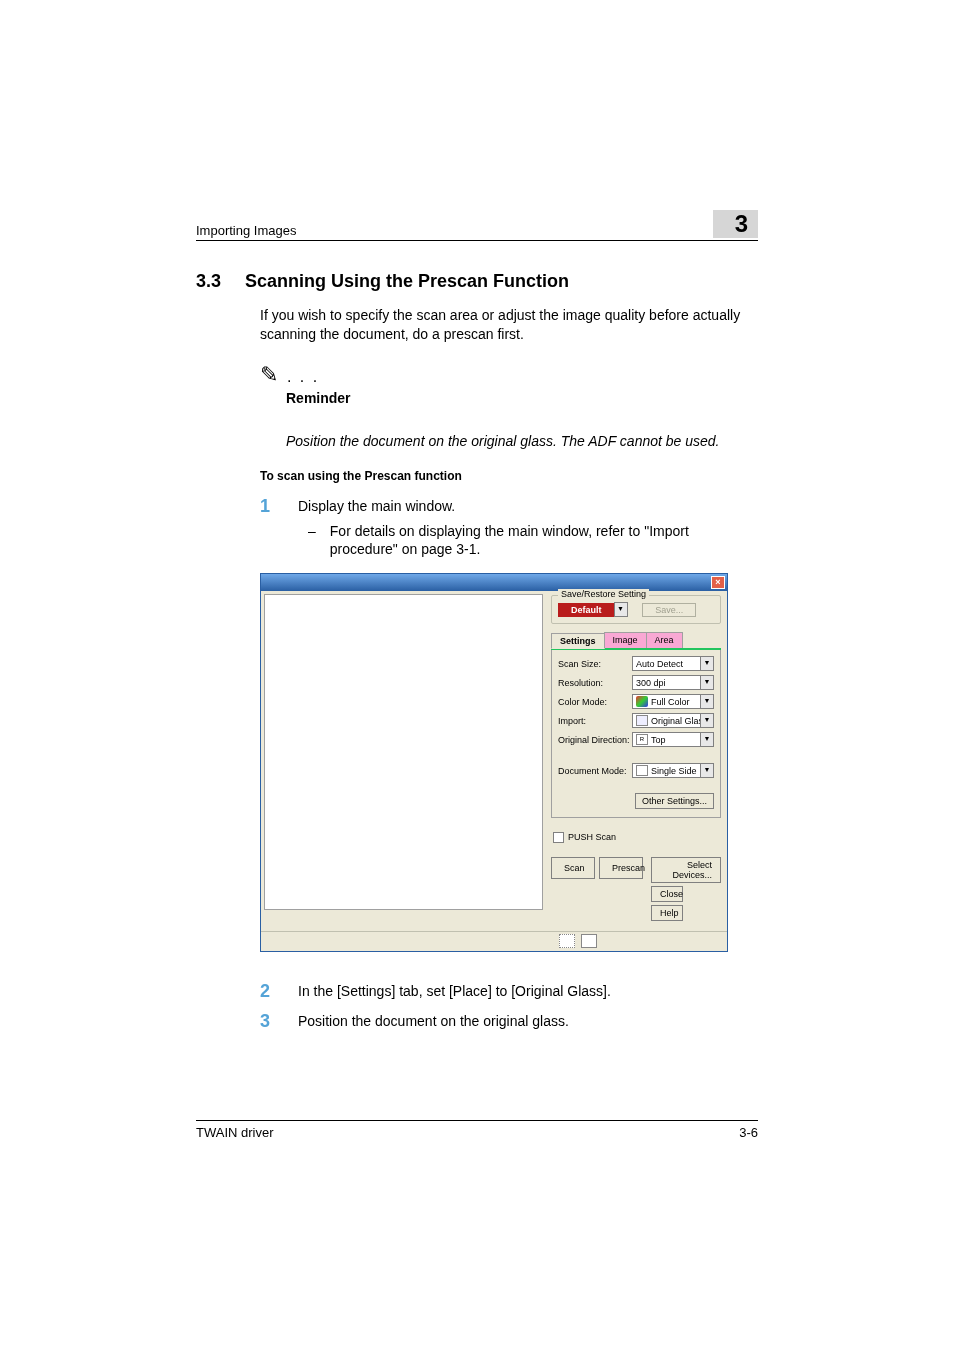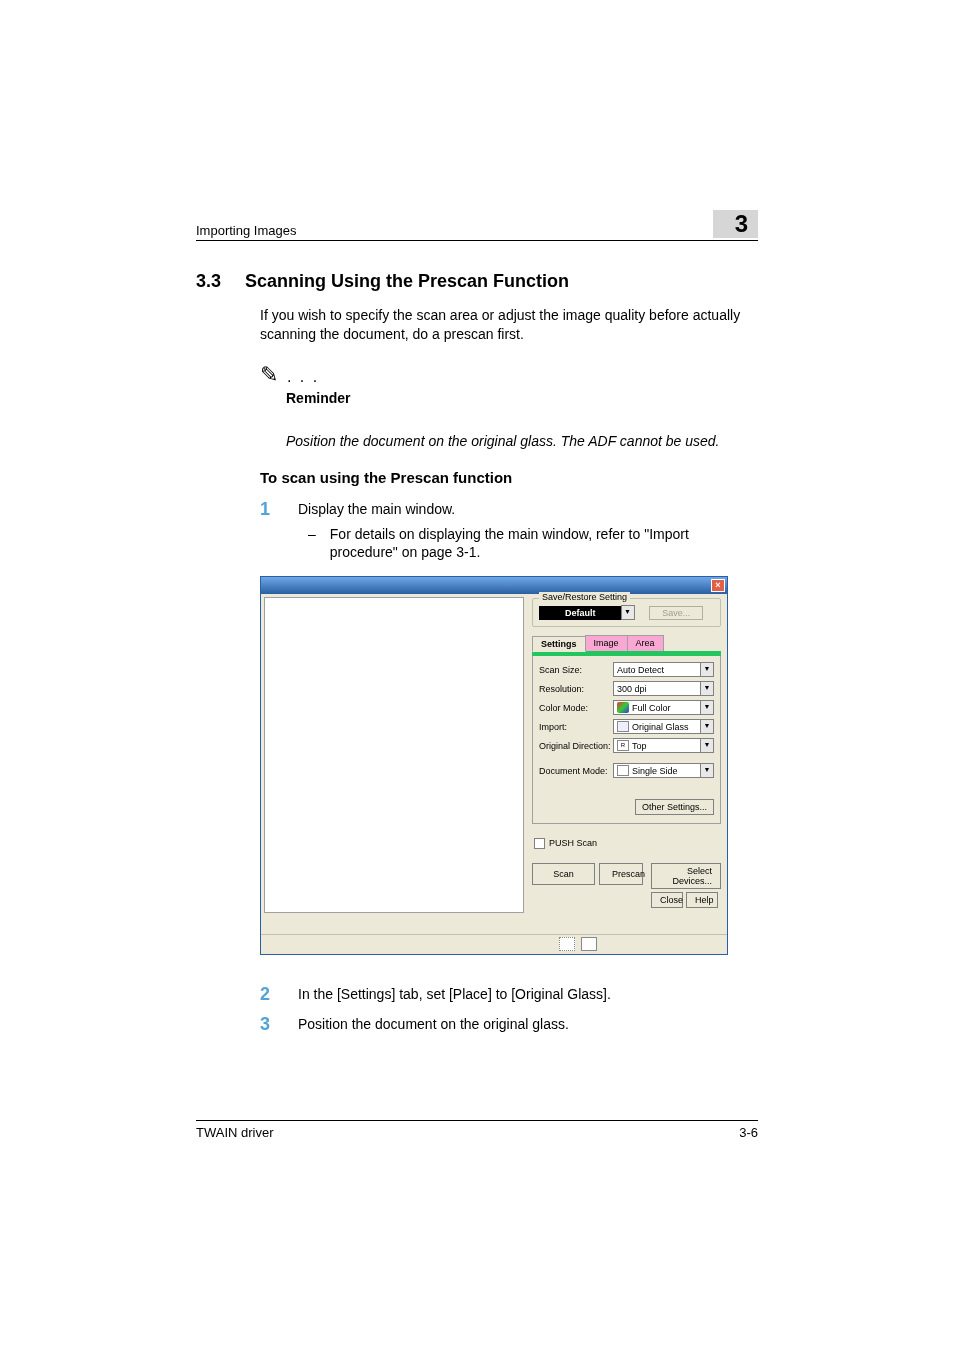--- a/index.html
+++ b/index.html
@@ -67,21 +67,21 @@
     }
     .reminder-text {
       font-style: italic;
       font-size: 14px;
       margin-left: 26px;
       line-height: 1.35;
       margin-top: 26px;
     }
     .subheading {
       font-weight: bold;
-      font-size: 15px;
+      font-size: 12px;
       margin-left: 64px;
       margin-bottom: 14px;
     }
     .step {
       display: flex;
       gap: 20px;
       margin-left: 64px;
       margin-bottom: 10px;
     }
     .step-num {
@@ -159,24 +159,24 @@
     }
     .ss-group-label {
       position: absolute;
       top: -7px; left: 6px;
       background: #ece9d8;
       font-size: 9px;
       padding: 0 3px;
     }
     .ss-default-btn {
       display: inline-block;
-      background: #000000;
+      background: #b91c1c;
       color: #fff;
       font-size: 9px;
-      padding: 2px 26px;
+      padding: 2px 13px;
       font-weight: bold;
       vertical-align: middle;
     }
     .ss-dd-small {
       display: inline-block;
       width: 14px; height: 15px;
       border: 1px solid #808080;
       background: #e8e8e8;
       vertical-align: middle;
       margin-left: -1px;
@@ -191,21 +191,21 @@
       color: #a0a090;
       padding: 1px 12px;
       font-size: 9px;
       margin-left: 12px;
       vertical-align: middle;
     }
     .ss-tabs {
       display: flex;
       margin-top: 8px;
       font-size: 9px;
-      border-bottom: 5px solid #22c55e;
+      border-bottom: 2px solid #22c55e;
     }
     .ss-tab {
       padding: 2px 8px;
       border: 1px solid #a0a0a0;
       border-bottom: none;
       background: #f9a8d4;
       margin-right: -1px;
       position: relative;
     }
     .ss-tab.active {
@@ -293,21 +293,21 @@
       font-size: 9px;
       text-align: center;
     }
     .ss-btn.small { padding: 2px 8px; }
     .ss-btn-col {
       display: flex;
       flex-direction: column;
       gap: 3px;
       margin-left: 4px;
     }
-    .ss-btn-col .row2 { display: flex; gap: 3px; }
+    .ss-btn-col .row2 { display: flex; gap: 3px; flex-direction: column; }
     .ss-statusbar {
       height: 20px;
       border-top: 1px solid #c0c0b0;
       display: flex;
       padding: 2px 4px;
       gap: 6px;
     }
     .ss-status-left { flex: 1; }
     .ss-status-ic {
       width: 16px; height: 14px;
@@ -416,37 +416,37 @@
               </div>
             </div>
             <div class="ss-row">
               <span class="lbl">Original Direction:</span>
               <div class="ss-field">
                 <span class="ficon ic-top">R</span>
                 <span>Top</span>
                 <span class="fdrop">▼</span>
               </div>
             </div>
-            <div class="ss-row" style="margin-top:10px;">
+            <div class="ss-row" style="margin-top:16px;">
               <span class="lbl">Document Mode:</span>
               <div class="ss-field">
                 <span class="ficon ic-single"></span>
                 <span>Single Side</span>
                 <span class="fdrop">▼</span>
               </div>
             </div>
             <div class="ss-other">Other Settings...</div>
           </div>
 
           <div class="ss-push">
             <span class="cb"></span><span>PUSH Scan</span>
           </div>
 
           <div class="ss-bottom-btns">
-            <div class="ss-btn" style="width:63px;">Scan</div>
+            <div class="ss-btn" style="width:44px;">Scan</div>
             <div class="ss-btn" style="width:44px;">Prescan</div>
             <div class="ss-btn-col">
               <div class="ss-btn small" style="width:70px;text-align:right;">Select Devices...</div>
               <div class="row2">
                 <div class="ss-btn small" style="width:32px;">Close</div>
                 <div class="ss-btn small" style="width:32px;">Help</div>
               </div>
             </div>
           </div>
 

